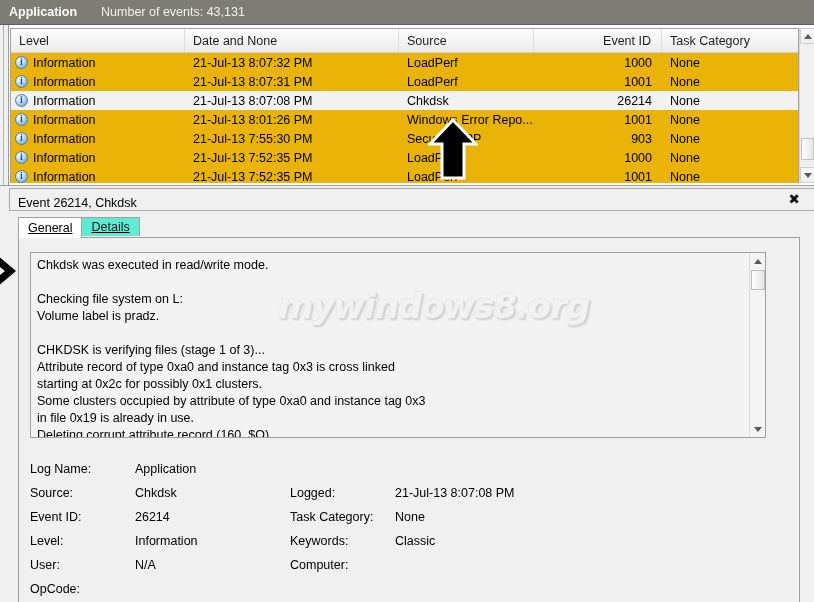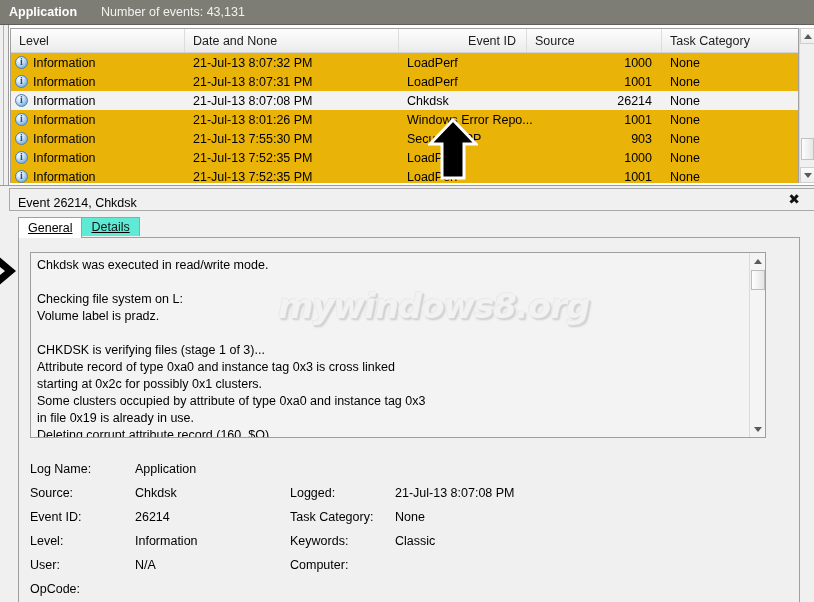--- a/index.html
+++ b/index.html
@@ -373,22 +373,22 @@
   <span class="log-name">Application</span>
   <span class="events-count">Number of events: 43,131</span>
 </div>
 
 <div class="list-left-border"></div>
 
 <div class="grid">
   <div class="grid-head">
     <div class="hcell c-level">Level</div>
     <div class="hcell c-date">Date and None</div>
+    <div class="hcell c-source">Source</div>
     <div class="hcell c-eid">Event ID</div>
-    <div class="hcell c-source">Source</div>
     <div class="hcell c-task">Task Category</div>
   </div>
   <div class="grid-body" id="grid-body">
       <div class="grow">
         <div class="gcell c-level">
           <span class="info-ico"></span>
           <span>Information</span>
         </div>
         <div class="gcell c-date">21-Jul-13 8:07:32 PM</div>
         <div class="gcell c-source">LoadPerf</div>

